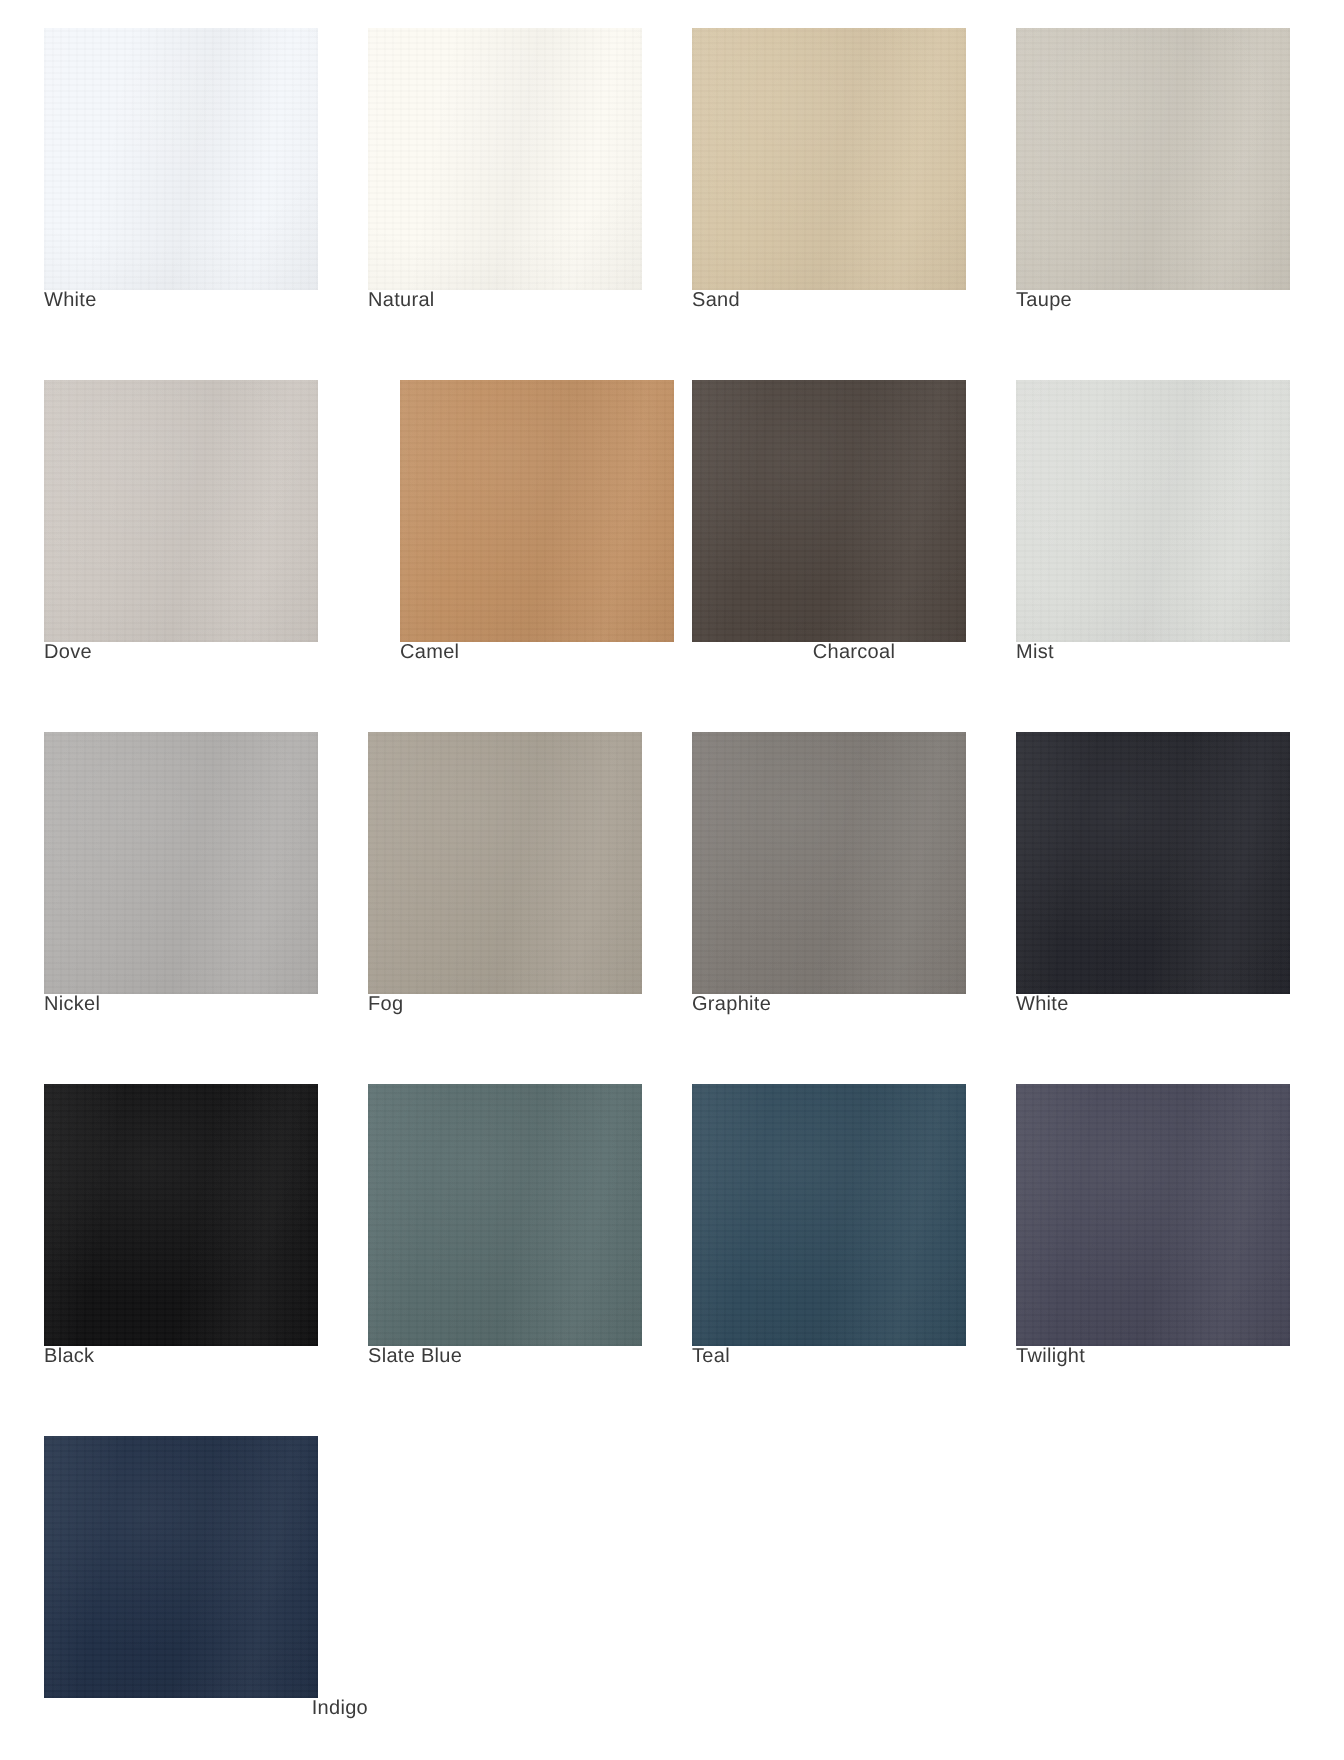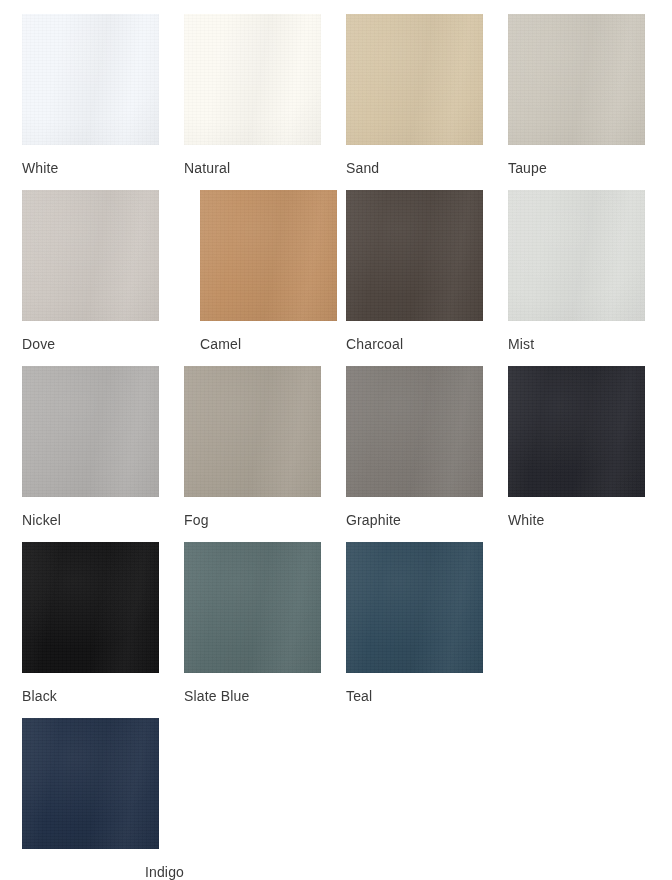--- a/index.html
+++ b/index.html
@@ -69,22 +69,22 @@
         rgba(255,255,255,0.010) 1px,
         rgba(255,255,255,0.010) 4px),
       radial-gradient(ellipse 120% 95% at 38% 30%,
         rgba(255,255,255,0.055) 0%,
         rgba(255,255,255,0.00) 55%,
         rgba(0,0,0,0.035) 100%);
     pointer-events: none;
   }
 
   .swatch-label {
-    margin-top: 17px;
-    font-size: 14px;
+    margin-top: 0;
+    font-size: 10px;
     line-height: 12px;
     color: #3b3b3b;
     letter-spacing: 0.15px;
     white-space: nowrap;
   }
 </style>
 </head>
 <body>
 
 <div id="swatch-grid">
@@ -105,21 +105,21 @@
       <div class="swatch-label">Taupe</div>
     </div>
     <div class="swatch-cell" style="left: 22px; top: 190px;">
       <div class="swatch-chip" style="width: 137px; height: 131px; background-color: rgb(205, 199, 193);"></div>
       <div class="swatch-label">Dove</div>
     </div>
     <div class="swatch-cell" style="left: 184px; top: 190px; padding-left: 16px;">
       <div class="swatch-chip" style="width: 137px; height: 131px; background-color: rgb(192, 143, 98);"></div>
       <div class="swatch-label">Camel</div>
     </div>
-    <div class="swatch-cell" style="left: 346px; top: 190px;">
+    <div class="swatch-cell" style="left: 346px; top: 190px; text-align: center;">
       <div class="swatch-chip" style="width: 137px; height: 131px; background-color: rgb(76, 67, 61);"></div>
       <div class="swatch-label">Charcoal</div>
     </div>
     <div class="swatch-cell" style="left: 508px; top: 190px;">
       <div class="swatch-chip" style="width: 137px; height: 131px; background-color: rgb(220, 222, 218);"></div>
       <div class="swatch-label">Mist</div>
     </div>
     <div class="swatch-cell" style="left: 22px; top: 366px;">
       <div class="swatch-chip" style="width: 137px; height: 131px; background-color: rgb(177, 175, 173);"></div>
       <div class="swatch-label">Nickel</div>
@@ -141,17 +141,21 @@
       <div class="swatch-label">Black</div>
     </div>
     <div class="swatch-cell" style="left: 184px; top: 542px;">
       <div class="swatch-chip" style="width: 137px; height: 131px; background-color: rgb(86, 106, 107);"></div>
       <div class="swatch-label">Slate Blue</div>
     </div>
     <div class="swatch-cell" style="left: 346px; top: 542px;">
       <div class="swatch-chip" style="width: 137px; height: 131px; background-color: rgb(46, 72, 89);"></div>
       <div class="swatch-label">Teal</div>
     </div>
+    <div class="swatch-cell" style="left: 508px; top: 542px;">
+      <div class="swatch-chip" style="width: 137px; height: 131px; background-color: rgb(70, 70, 87);"></div>
+      <div class="swatch-label">Twilight</div>
+    </div>
     <div class="swatch-cell" style="left: 22px; top: 718px; text-align: right;">
       <div class="swatch-chip" style="width: 137px; height: 131px; background-color: rgb(30, 45, 68);"></div>
       <div class="swatch-label">Indigo</div>
     </div>
   </div>
 
 </body></html>

